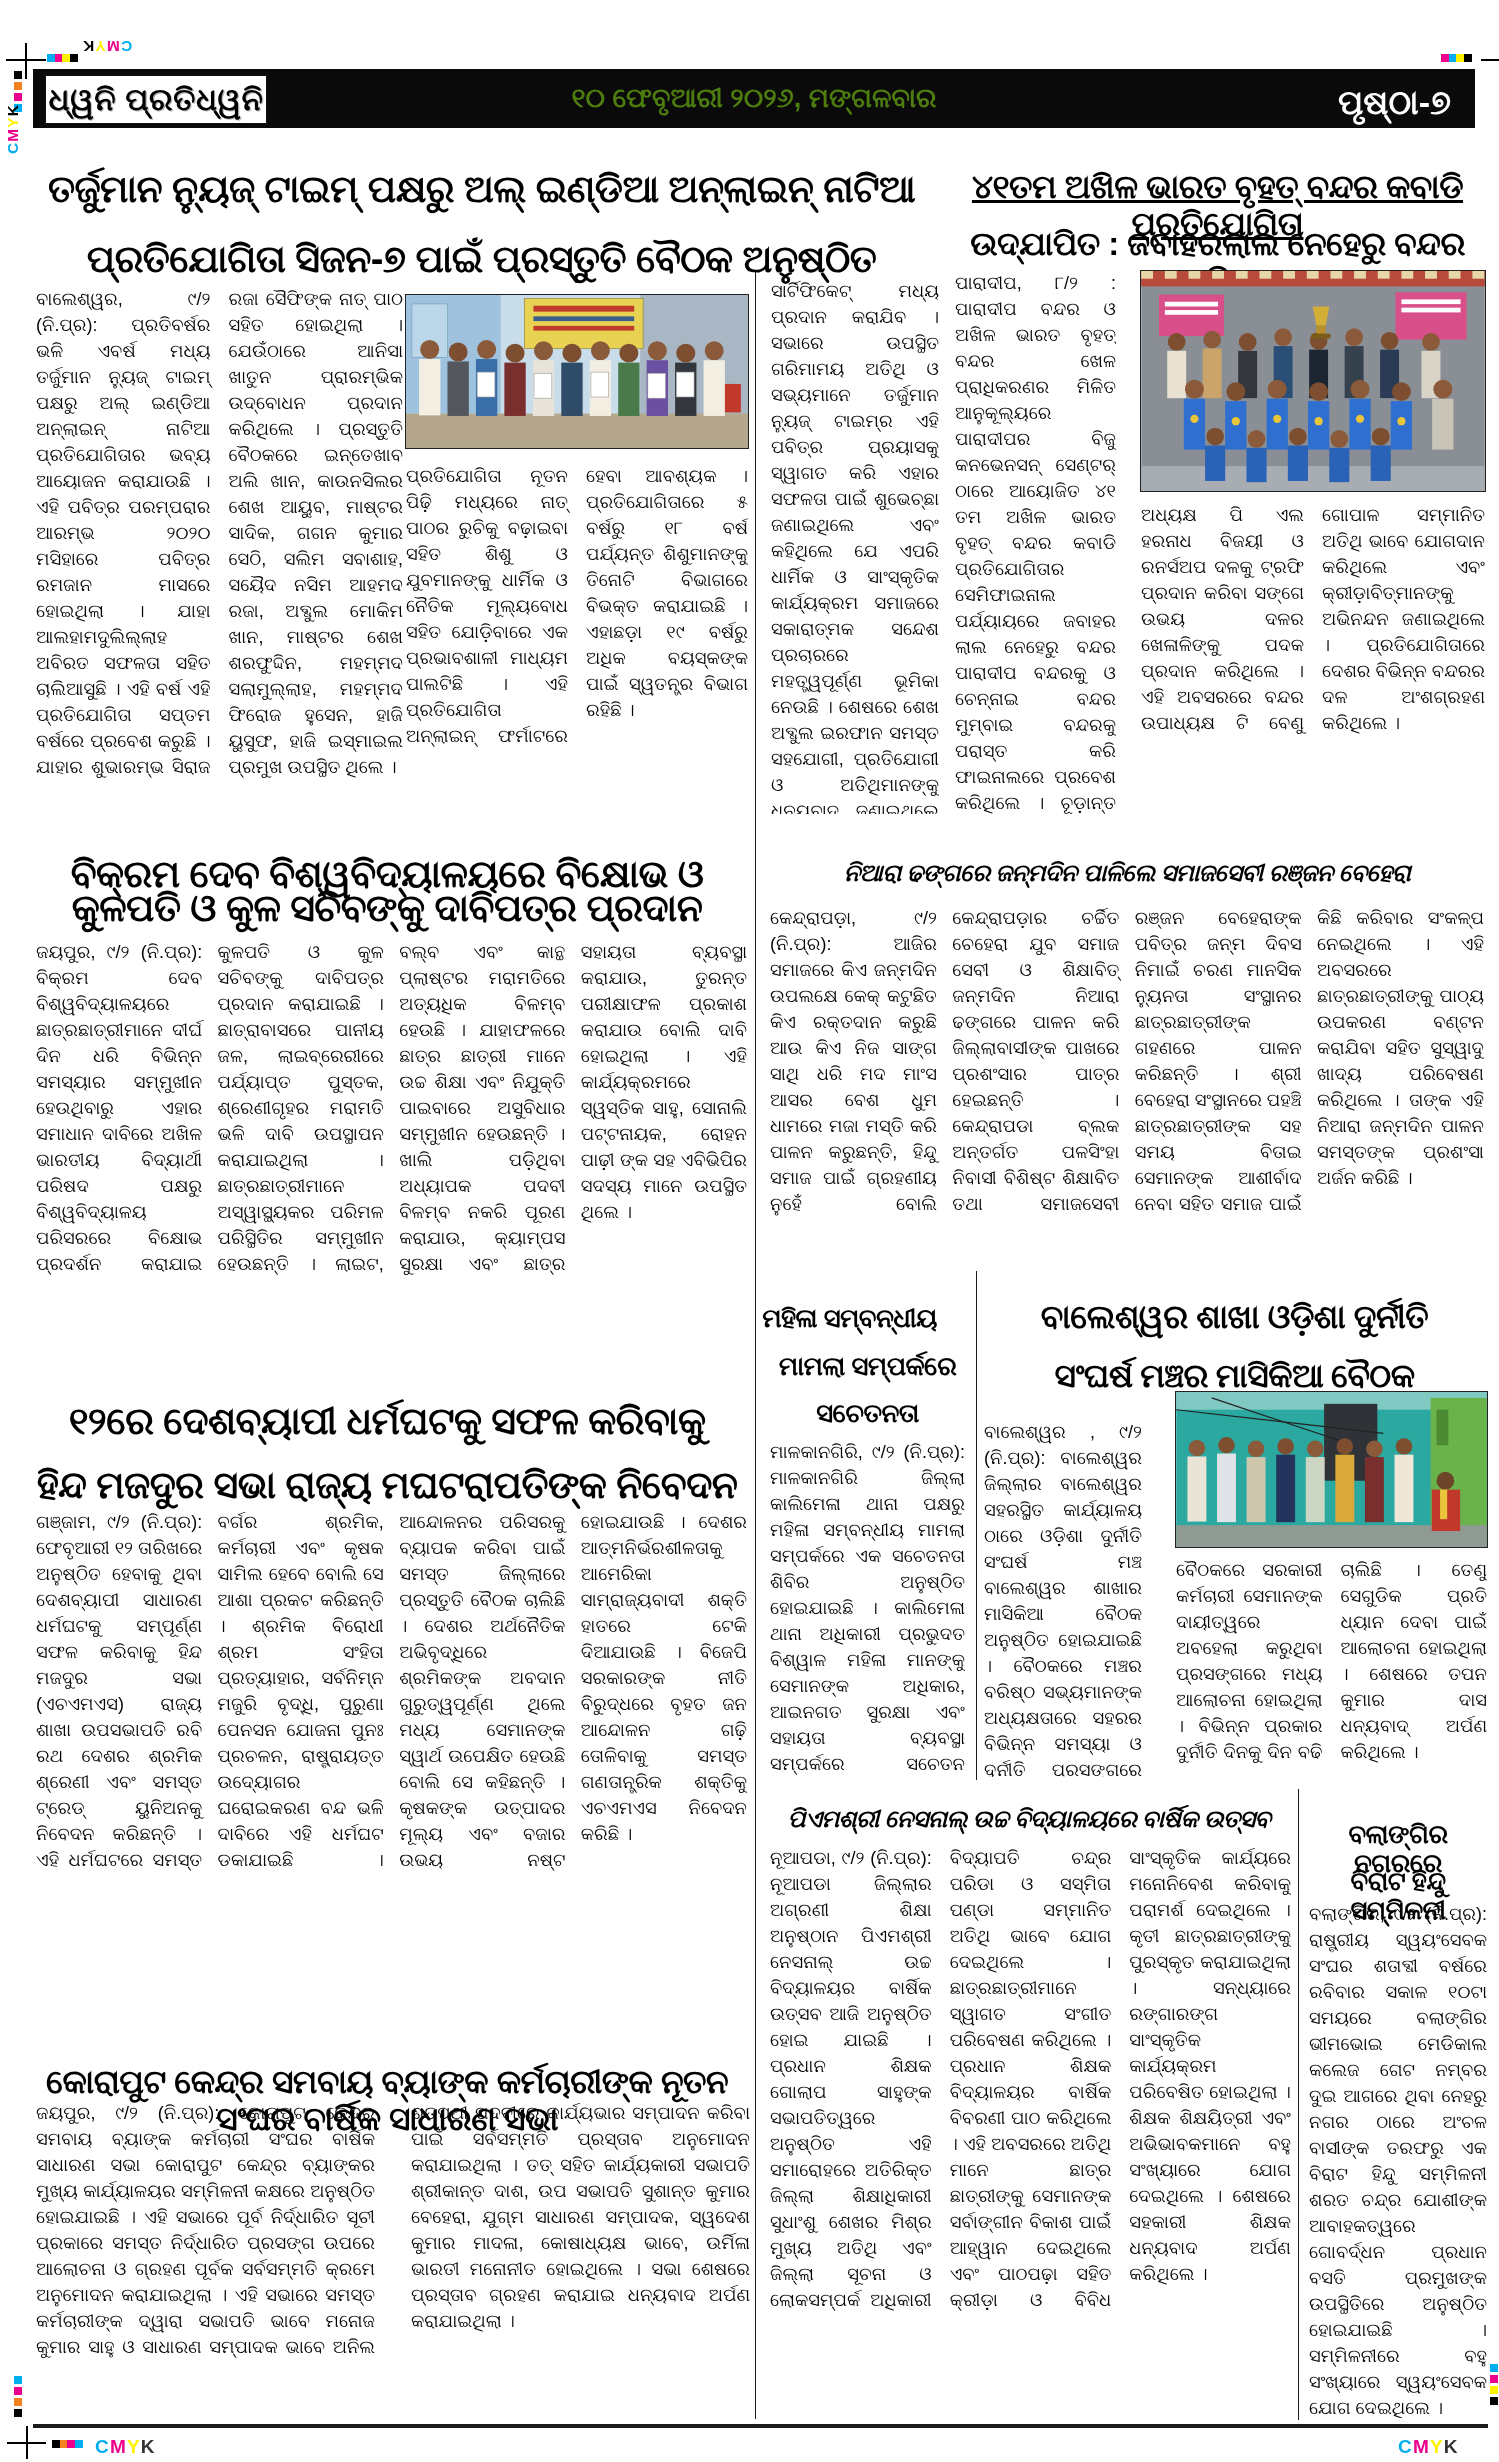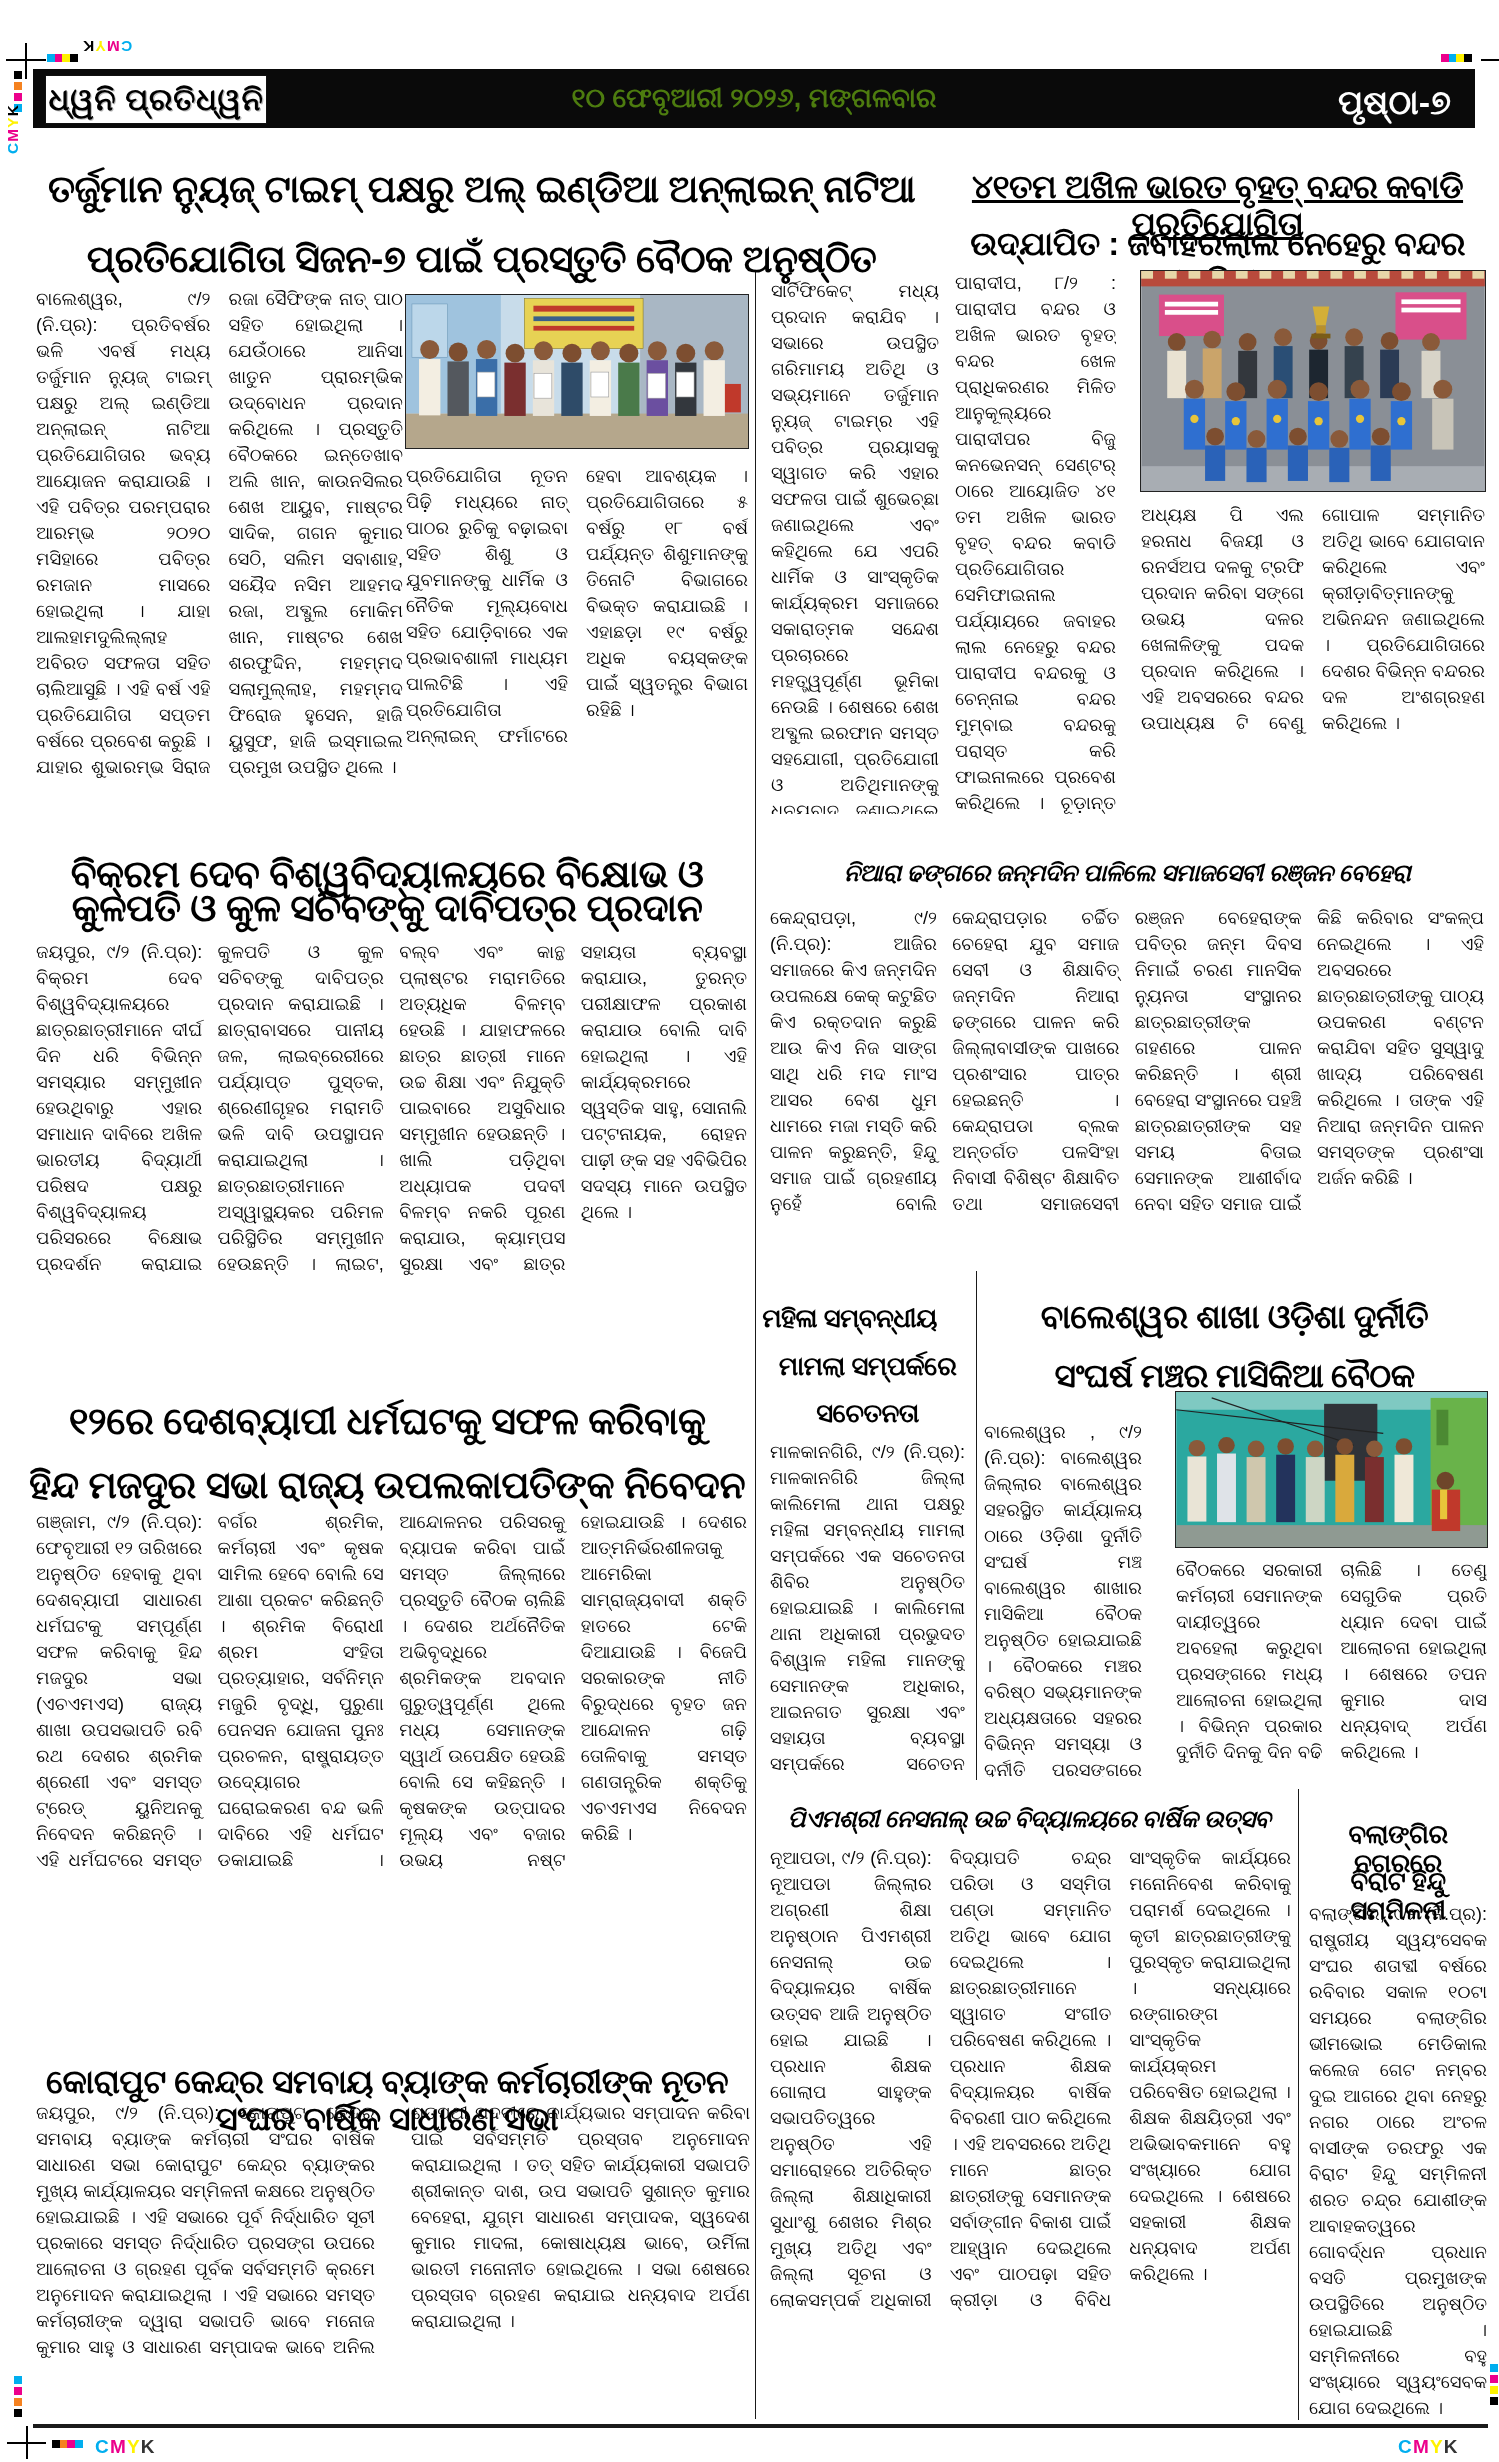--- a/index.html
+++ b/index.html
@@ -229,21 +229,21 @@
     <div class="abs body-text cols4" style="left:36px;top:939px;width:711px;height:424px;">ଜୟପୁର, ୯/୨ (ନି.ପ୍ର): ବିକ୍ରମ ଦେବ ବିଶ୍ୱବିଦ୍ୟାଳୟରେ ଛାତ୍ରଛାତ୍ରୀମାନେ ଦୀର୍ଘ ଦିନ ଧରି ବିଭିନ୍ନ ସମସ୍ୟାର ସମ୍ମୁଖୀନ ହେଉଥିବାରୁ ଏହାର ସମାଧାନ ଦାବିରେ ଅଖିଳ ଭାରତୀୟ ବିଦ୍ୟାର୍ଥୀ ପରିଷଦ ପକ୍ଷରୁ ବିଶ୍ୱବିଦ୍ୟାଳୟ ପରିସରରେ ବିକ୍ଷୋଭ ପ୍ରଦର୍ଶନ କରାଯାଇ କୁଳପତି ଓ କୁଳ ସଚିବଙ୍କୁ ଦାବିପତ୍ର ପ୍ରଦାନ କରାଯାଇଛି । ଛାତ୍ରାବାସରେ ପାନୀୟ ଜଳ, ଲାଇବ୍ରେରୀରେ ପର୍ଯ୍ୟାପ୍ତ ପୁସ୍ତକ, ଶ୍ରେଣୀଗୃହର ମରାମତି ଭଳି ଦାବି ଉପସ୍ଥାପନ କରାଯାଇଥିଲା । ଛାତ୍ରଛାତ୍ରୀମାନେ ଅସ୍ୱାସ୍ଥ୍ୟକର ପରିମଳ ପରିସ୍ଥିତିର ସମ୍ମୁଖୀନ ହେଉଛନ୍ତି । ଲାଇଟ, ବଲ୍ବ ଏବଂ କାନ୍ଥ ପ୍ଲାଷ୍ଟର ମରାମତିରେ ଅତ୍ୟଧିକ ବିଳମ୍ବ ହେଉଛି । ଯାହାଫଳରେ ଛାତ୍ର ଛାତ୍ରୀ ମାନେ ଉଚ୍ଚ ଶିକ୍ଷା ଏବଂ ନିଯୁକ୍ତି ପାଇବାରେ ଅସୁବିଧାର ସମ୍ମୁଖୀନ ହେଉଛନ୍ତି । ଖାଲି ପଡ଼ିଥିବା ଅଧ୍ୟାପକ ପଦବୀ ବିଳମ୍ବ ନକରି ପୂରଣ କରାଯାଉ, କ୍ୟାମ୍ପସ ସୁରକ୍ଷା ଏବଂ ଛାତ୍ର ସହାୟତା ବ୍ୟବସ୍ଥା କରାଯାଉ, ତୁରନ୍ତ ପରୀକ୍ଷାଫଳ ପ୍ରକାଶ କରାଯାଉ ବୋଲି ଦାବି ହୋଇଥିଲା । ଏହି କାର୍ଯ୍ୟକ୍ରମରେ ସ୍ୱସ୍ତିକ ସାହୁ, ସୋନାଲି ପଟ୍ଟନାୟକ, ରୋହନ ପାଢ଼ୀ ଙ୍କ ସହ ଏବିଭିପିର ସଦସ୍ୟ ମାନେ ଉପସ୍ଥିତ ଥିଲେ ।</div>
   </section>
 
   <section>
     <h1 class="abs hl hl-m" style="left:764px;top:844px;width:726px;">ନିଆରା ଢଙ୍ଗରେ ଜନ୍ମଦିନ ପାଳିଲେ ସମାଜସେବୀ ରଞ୍ଜନ ବେହେରା</h1>
     <div class="abs body-text cols4" style="left:770px;top:905px;width:714px;height:342px;">କେନ୍ଦ୍ରାପଡ଼ା, ୯/୨ (ନି.ପ୍ର): ଆଜିର ସମାଜରେ କିଏ ଜନ୍ମଦିନ ଉପଲକ୍ଷେ କେକ୍ କଟୁଛିତ କିଏ ରକ୍ତଦାନ କରୁଛି ଆଉ କିଏ ନିଜ ସାଙ୍ଗ ସାଥି ଧରି ମଦ ମାଂସ ଆସର ବେଶ ଧୁମ ଧାମରେ ମଜା ମସ୍ତି କରି ପାଳନ କରୁଛନ୍ତି, ହିନ୍ଦୁ ସମାଜ ପାଇଁ ଗ୍ରହଣୀୟ ନୁହେଁ ବୋଲି କେନ୍ଦ୍ରାପଡ଼ାର ଚର୍ଚ୍ଚିତ ଚେହେରା ଯୁବ ସମାଜ ସେବୀ ଓ ଶିକ୍ଷାବିତ୍ ଜନ୍ମଦିନ ନିଆରା ଢଙ୍ଗରେ ପାଳନ କରି ଜିଲ୍ଲାବାସୀଙ୍କ ପାଖରେ ପ୍ରଶଂସାର ପାତ୍ର ହେଇଛନ୍ତି । କେନ୍ଦ୍ରାପଡା ବ୍ଲକ ଅନ୍ତର୍ଗତ ପଳସିଂହା ନିବାସୀ ବିଶିଷ୍ଟ ଶିକ୍ଷାବିତ ତଥା ସମାଜସେବୀ ରଞ୍ଜନ ବେହେରାଙ୍କ ପବିତ୍ର ଜନ୍ମ ଦିବସ ନିମାଇଁ ଚରଣ ମାନସିକ ନ୍ୟୁନତା ସଂସ୍ଥାନର ଛାତ୍ରଛାତ୍ରୀଙ୍କ ଗହଣରେ ପାଳନ କରିଛନ୍ତି । ଶ୍ରୀ ବେହେରା ସଂସ୍ଥାନରେ ପହଞ୍ଚି ଛାତ୍ରଛାତ୍ରୀଙ୍କ ସହ ସମୟ ବିତାଇ ସେମାନଙ୍କ ଆଶୀର୍ବାଦ ନେବା ସହିତ ସମାଜ ପାଇଁ କିଛି କରିବାର ସଂକଳ୍ପ ନେଇଥିଲେ । ଏହି ଅବସରରେ ଛାତ୍ରଛାତ୍ରୀଙ୍କୁ ପାଠ୍ୟ ଉପକରଣ ବଣ୍ଟନ କରାଯିବା ସହିତ ସୁସ୍ୱାଦୁ ଖାଦ୍ୟ ପରିବେଷଣ କରିଥିଲେ । ତାଙ୍କ ଏହି ନିଆରା ଜନ୍ମଦିନ ପାଳନ ସମସ୍ତଙ୍କ ପ୍ରଶଂସା ଅର୍ଜନ କରିଛି ।</div>
   </section>
 
   <section>
     <h1 class="abs hl hl-xl" style="left:24px;top:1375px;width:726px;">୧୨ରେ ଦେଶବ୍ୟାପୀ ଧର୍ମଘଟକୁ ସଫଳ କରିବାକୁ</h1>
-    <h1 class="abs hl hl-xl" style="left:24px;top:1439px;width:726px;">ହିନ୍ଦ ମଜଦୁର ସଭା ରାଜ୍ୟ ଉପଲକାପତିଙ୍କ ନିବେଦନ</h1>
+    <h1 class="abs hl hl-xl" style="left:24px;top:1439px;width:726px;">ହିନ୍ଦ ମଜଦୁର ସଭା ରାଜ୍ୟ ମଘଟରାପତିଙ୍କ ନିବେଦନ</h1>
     <div class="abs body-text cols4" style="left:36px;top:1509px;width:711px;height:521px;">ଗଞ୍ଜାମ, ୯/୨ (ନି.ପ୍ର): ଫେବୃଆରୀ ୧୨ ତାରିଖରେ ଅନୁଷ୍ଠିତ ହେବାକୁ ଥିବା ଦେଶବ୍ୟାପୀ ସାଧାରଣ ଧର୍ମଘଟକୁ ସମ୍ପୂର୍ଣ୍ଣ ସଫଳ କରିବାକୁ ହିନ୍ଦ ମଜଦୁର ସଭା (ଏଚଏମଏସ) ରାଜ୍ୟ ଶାଖା ଉପସଭାପତି ରବି ରଥ ଦେଶର ଶ୍ରମିକ ଶ୍ରେଣୀ ଏବଂ ସମସ୍ତ ଟ୍ରେଡ୍ ୟୁନିଅନକୁ ନିବେଦନ କରିଛନ୍ତି । ଏହି ଧର୍ମଘଟରେ ସମସ୍ତ ବର୍ଗର ଶ୍ରମିକ, କର୍ମଚାରୀ ଏବଂ କୃଷକ ସାମିଲ ହେବେ ବୋଲି ସେ ଆଶା ପ୍ରକଟ କରିଛନ୍ତି । ଶ୍ରମିକ ବିରୋଧୀ ଶ୍ରମ ସଂହିତା ପ୍ରତ୍ୟାହାର, ସର୍ବନିମ୍ନ ମଜୁରି ବୃଦ୍ଧି, ପୁରୁଣା ପେନସନ ଯୋଜନା ପୁନଃ ପ୍ରଚଳନ, ରାଷ୍ଟ୍ରାୟତ୍ତ ଉଦ୍ୟୋଗର ଘରୋଇକରଣ ବନ୍ଦ ଭଳି ଦାବିରେ ଏହି ଧର୍ମଘଟ ଡକାଯାଇଛି । ଆନ୍ଦୋଳନର ପରିସରକୁ ବ୍ୟାପକ କରିବା ପାଇଁ ସମସ୍ତ ଜିଲ୍ଲାରେ ପ୍ରସ୍ତୁତି ବୈଠକ ଚାଲିଛି । ଦେଶର ଅର୍ଥନୈତିକ ଅଭିବୃଦ୍ଧିରେ ଶ୍ରମିକଙ୍କ ଅବଦାନ ଗୁରୁତ୍ୱପୂର୍ଣ୍ଣ ଥିଲେ ମଧ୍ୟ ସେମାନଙ୍କ ସ୍ୱାର୍ଥ ଉପେକ୍ଷିତ ହେଉଛି ବୋଲି ସେ କହିଛନ୍ତି । କୃଷକଙ୍କ ଉତ୍ପାଦର ମୂଲ୍ୟ ଏବଂ ବଜାର ଉଭୟ ନଷ୍ଟ ହୋଇଯାଉଛି । ଦେଶର ଆତ୍ମନିର୍ଭରଶୀଳତାକୁ ଆମେରିକା ସାମ୍ରାଜ୍ୟବାଦୀ ଶକ୍ତି ହାତରେ ଟେକି ଦିଆଯାଉଛି । ବିଜେପି ସରକାରଙ୍କ ନୀତି ବିରୁଦ୍ଧରେ ବୃହତ ଜନ ଆନ୍ଦୋଳନ ଗଢ଼ି ତୋଳିବାକୁ ସମସ୍ତ ଗଣତାନ୍ତ୍ରିକ ଶକ୍ତିକୁ ଏଚଏମଏସ ନିବେଦନ କରିଛି ।</div>
   </section>
 
   <section>
     <h2 class="abs hl hl-s" style="left:752px;top:1282px;width:195px;">ମହିଳା ସମ୍ବନ୍ଧୀୟ</h2>
     <h2 class="abs hl hl-s" style="left:770px;top:1330px;width:195px;">ମାମଲା ସମ୍ପର୍କରେ</h2>
     <h2 class="abs hl hl-s" style="left:770px;top:1377px;width:195px;">ସଚେତନତା</h2>
     <div class="abs body-text" style="left:770px;top:1439px;width:195px;height:338px;">ମାଳକାନଗିରି, ୯/୨ (ନି.ପ୍ର): ମାଳକାନଗିରି ଜିଲ୍ଲା କାଲିମେଳା ଥାନା ପକ୍ଷରୁ ମହିଳା ସମ୍ବନ୍ଧୀୟ ମାମଲା ସମ୍ପର୍କରେ ଏକ ସଚେତନତା ଶିବିର ଅନୁଷ୍ଠିତ ହୋଇଯାଇଛି । କାଲିମେଳା ଥାନା ଅଧିକାରୀ ପ୍ରଭୁଦତ ବିଶ୍ୱାଳ ମହିଳା ମାନଙ୍କୁ ସେମାନଙ୍କ ଅଧିକାର, ଆଇନଗତ ସୁରକ୍ଷା ଏବଂ ସହାୟତା ବ୍ୟବସ୍ଥା ସମ୍ପର୍କରେ ସଚେତନ କରାଇଥିଲେ ।</div>
   </section>
 

